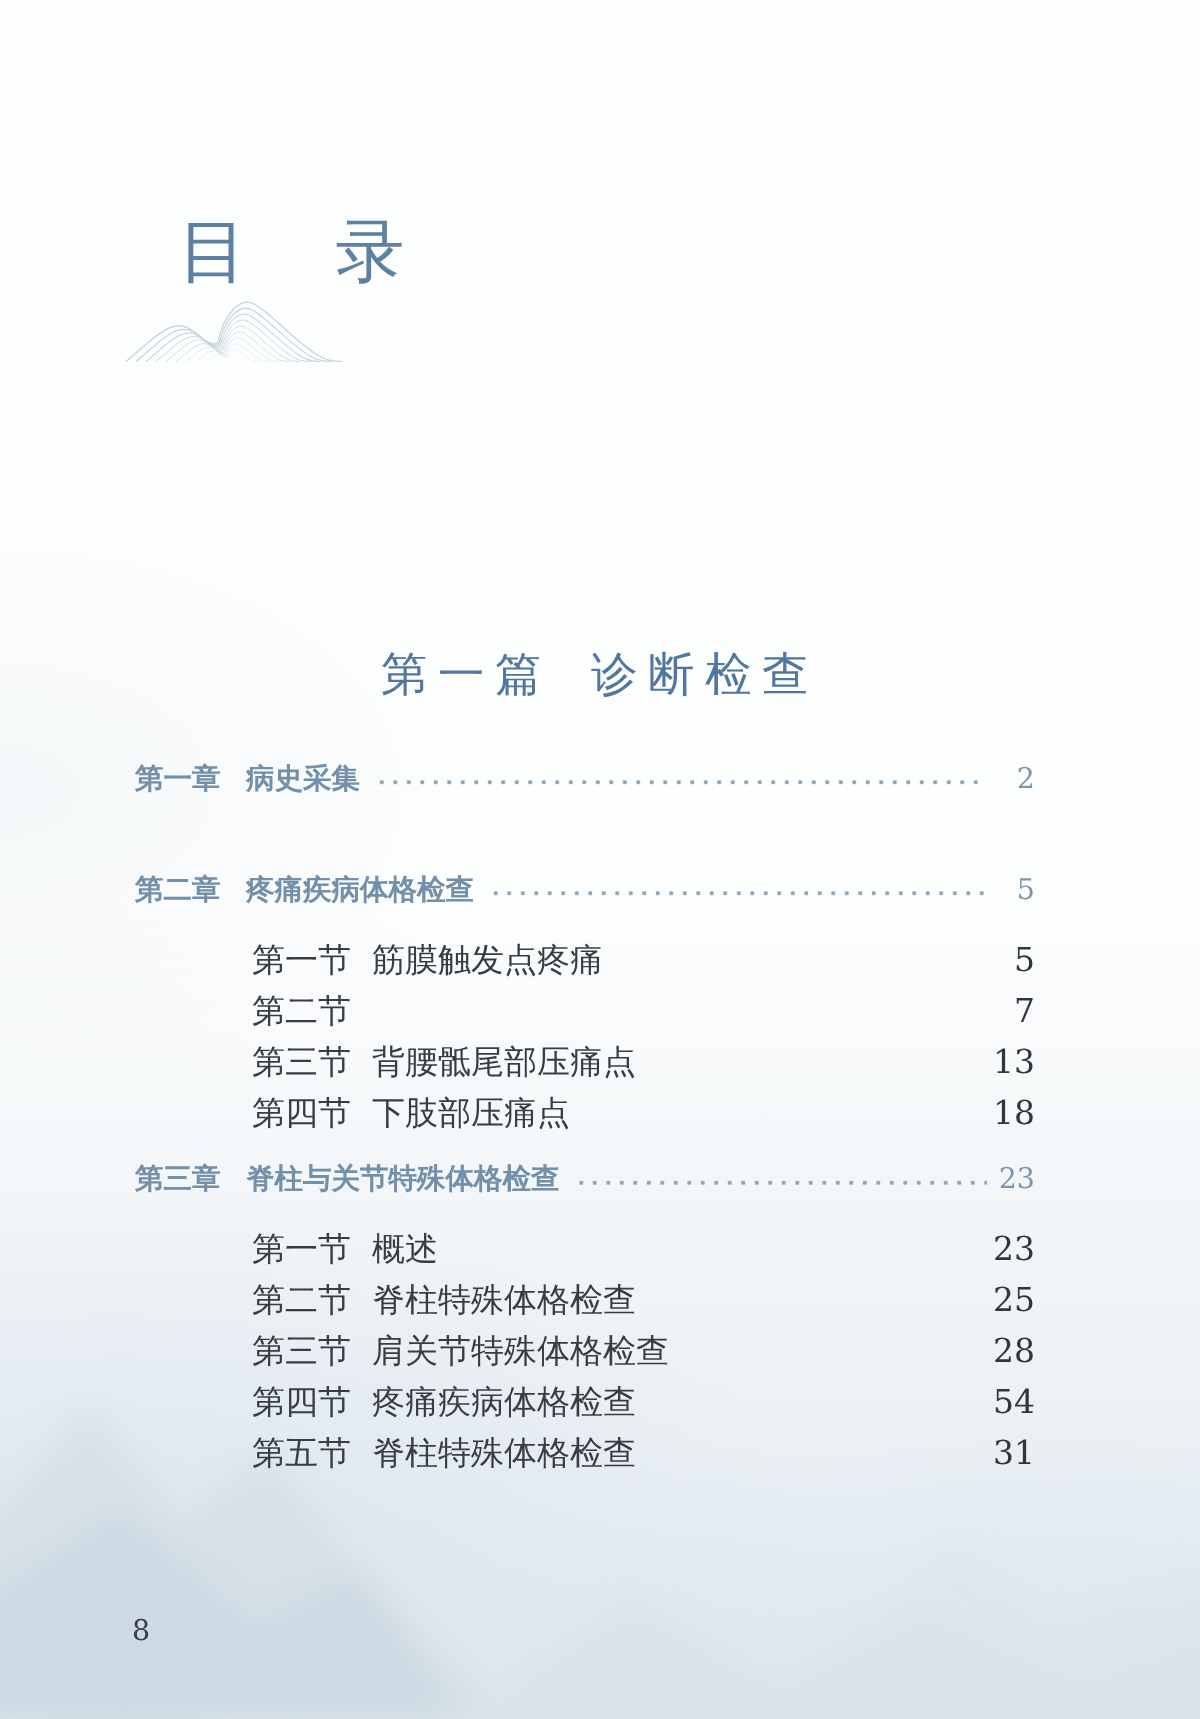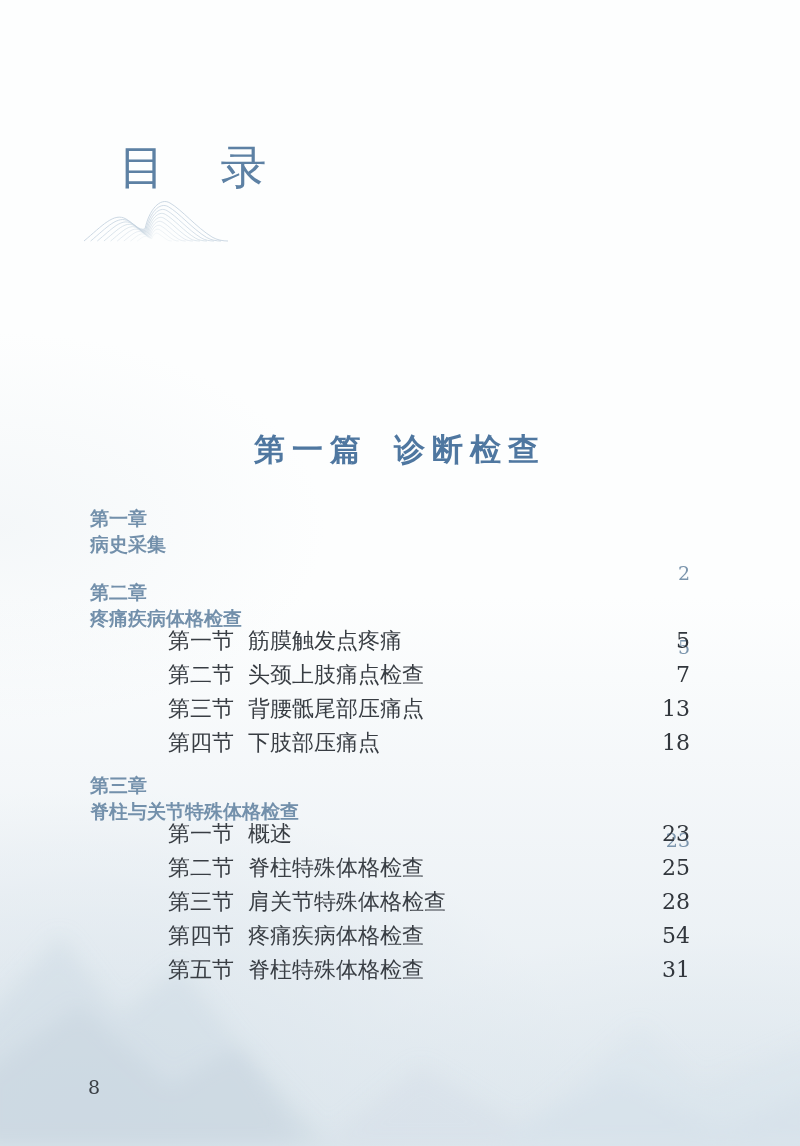--- a/index.html
+++ b/index.html
@@ -15,39 +15,39 @@
       radial-gradient(700px 400px at 88% 102%, rgba(211,223,232,0.75), rgba(211,223,232,0) 60%),
       radial-gradient(500px 300px at 0% 46%, rgba(228,235,240,0.35), rgba(228,235,240,0) 65%),
       #fdfefe;
   }
   
   .mist-svg{position:absolute;left:0;bottom:0;}
   
   .doc-title{
     position:absolute;left:119px;top:140px;
     font-size:46px;line-height:1.2;color:#5d81a4;
-    letter-spacing:22px;white-space:nowrap;font-family:Liberation Serif, serif;
+    letter-spacing:22px;white-space:nowrap;
   }
   .contour{position:absolute;left:84px;top:190px;}
   
   .part-heading{
     position:absolute;left:0;right:0;top:429px;
-    text-align:center;font-size:31px;font-weight:700;
+    text-align:center;font-size:31px;font-weight:400;
     color:#4f77a0;letter-spacing:7px;white-space:nowrap;
   }
   .part-heading .part-label{margin-right:26px;}
   
   .toc{position:absolute;left:90px;right:110px;top:494px;}
   .chapter-block{margin-top:48px;}
   .chapter-block:first-child{margin-top:12px;}
   .chapter-block:nth-child(3){margin-top:17px;}
   .chapter-row{
-    display:flex;height:26px;
+    display:flex;align-items:center;height:26px;
     font-family:"DejaVu Sans","Liberation Sans",sans-serif;
-    font-weight:600;font-size:19px;color:#7390ab;white-space:nowrap;flex-direction:column;
+    font-weight:600;font-size:19px;color:#7390ab;white-space:nowrap;
   }
   .ch-label{margin-right:17px;}
   .leader{
     flex:1;height:9px;align-self:center;margin:4px 8px 0 10px;
     background-image:radial-gradient(circle, #8fa7bc 1.3px, rgba(143,167,188,0) 1.6px);
     background-size:9px 9px;background-repeat:repeat-x;background-position:0 50%;
   }
   .ch-page{
     font-family:"DejaVu Serif","Liberation Serif",serif;font-weight:400;
     color:#7b95ad;min-width:24px;text-align:right;
@@ -121,21 +121,20 @@
         </div>
         <div class="section-rows">
           <div class="section-row">
             <span class="sec-label">第一节</span>
             <span class="sec-title">筋膜触发点疼痛</span>
             <span class="spacer"></span>
             <span class="sec-page">5</span>
           </div>
           <div class="section-row">
             <span class="sec-label">第二节</span>
-            <span class="sec-title">头颈上肢痛点检查</span>
             <span class="spacer"></span>
             <span class="sec-page">7</span>
           </div>
           <div class="section-row">
             <span class="sec-label">第三节</span>
             <span class="sec-title">背腰骶尾部压痛点</span>
             <span class="spacer"></span>
             <span class="sec-page">13</span>
           </div>
           <div class="section-row">

